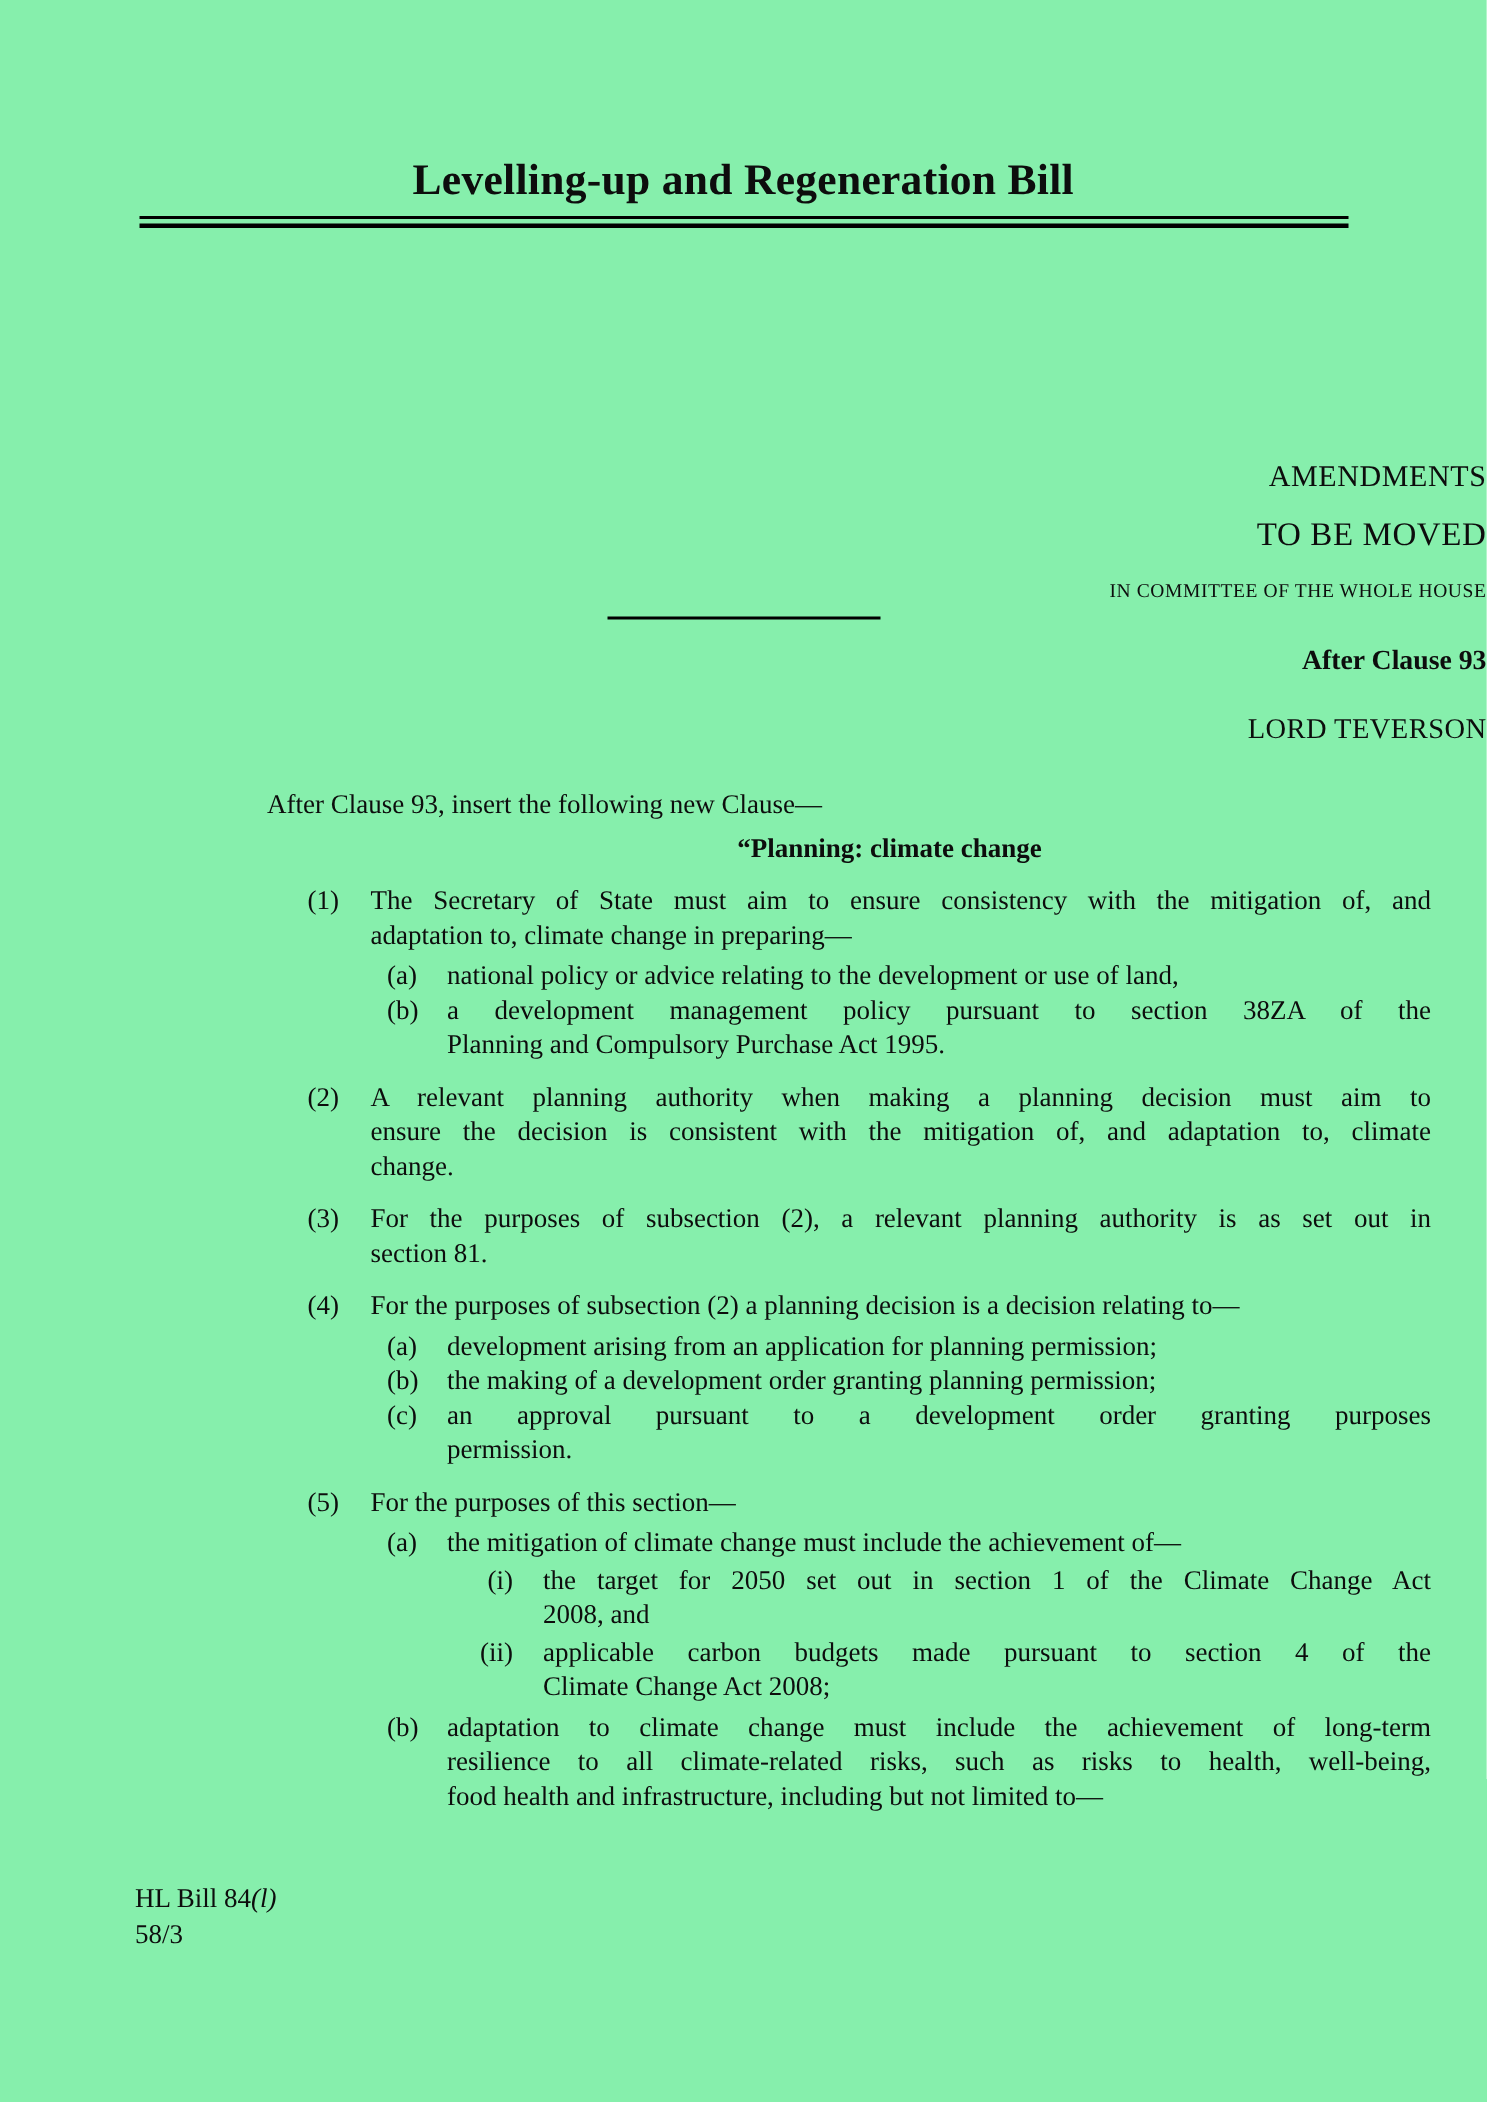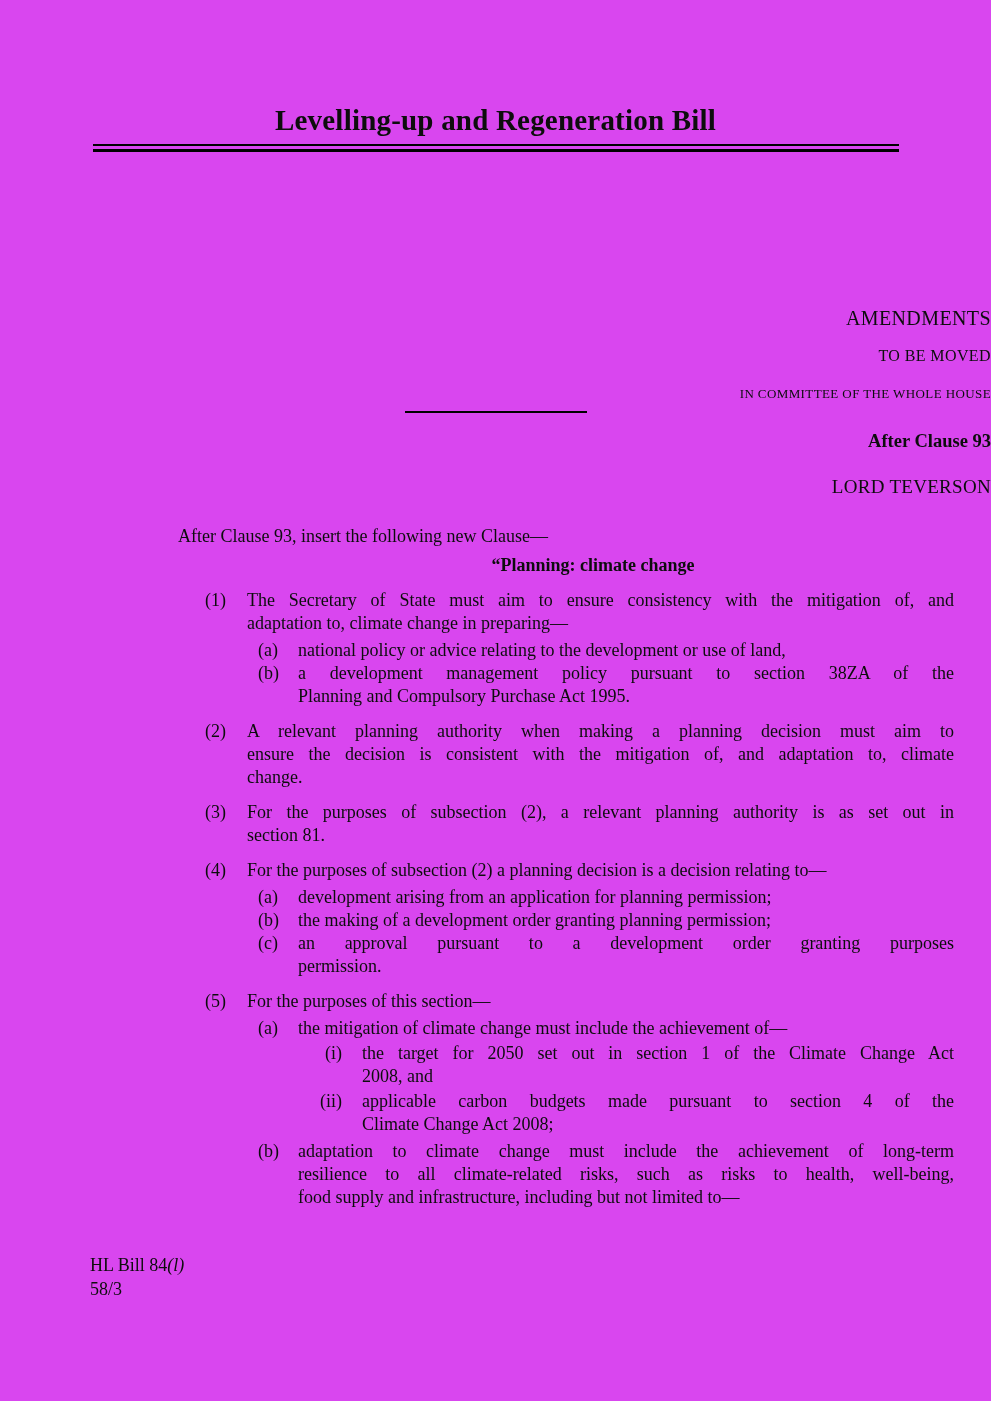--- a/index.html
+++ b/index.html
@@ -1,21 +1,21 @@
 <!DOCTYPE html>
 <html><head>
 <meta charset="utf-8">
 <style>
   html, body { margin: 0; padding: 0; }
   body { background: #ffffff; }
   .page {
     position: relative;
     width: 991px;
     height: 1401px;
-    background: #d946ef;
+    background: #86efac;
     color: #0d0d0d;
     font-family: "Liberation Serif", "DejaVu Serif", serif;
     overflow: hidden;
   }
   
   .masthead-title {
     padding-top: 101px;
     text-align: center;
     font-size: 29px;
     font-weight: bold;
@@ -25,21 +25,21 @@
   .double-rule {
     width: 806px;
     height: 3px;
     margin: 5px auto 0 auto;
     border-top: 2px solid #000;
     border-bottom: 3px solid #000;
   }
   
   .c { text-align: right; }
   .heading-line1 { margin-top: 154px; font-size: 20px; line-height: 24px; letter-spacing: 0.4px; }
-  .heading-line2 { margin-top: 14px;  font-size: 16px; line-height: 24px; letter-spacing: 0.4px; }
+  .heading-line2 { margin-top: 14px;  font-size: 22px; line-height: 24px; letter-spacing: 0.4px; }
   .heading-line3 { margin-top: 14px;  font-size: 13px; line-height: 24px; letter-spacing: 0.4px; }
   .short-rule {
     width: 182px;
     margin: 5px auto 0 auto;
     border-bottom: 2px solid #000;
   }
   .place-heading { margin-top: 16px; font-size: 18.5px; font-weight: bold; line-height: 24px; }
   .mover        { margin-top: 22px; font-size: 19px; line-height: 24px; letter-spacing: 0.3px; }
   
   .doc-body {
@@ -195,21 +195,21 @@
         <span class="line j">applicable carbon budgets made pursuant to section 4 of the</span>
         <span class="line">Climate Change Act 2008;</span>
       </span>
     </div>
 
     <div class="row l2 gap-sub">
       <span class="num">(b)</span>
       <span class="txt">
         <span class="line j">adaptation to climate change must include the achievement of long-term</span>
         <span class="line j">resilience to all climate-related risks, such as risks to health, well-being,</span>
-        <span class="line">food supply and infrastructure, including but not limited to—</span>
+        <span class="line">food health and infrastructure, including but not limited to—</span>
       </span>
     </div>
 
   </div>
 
   <div class="footer">
     <span><span>HL Bill 84</span><span class="it">(l)</span></span>
     <span>58/3</span>
   </div>
 

